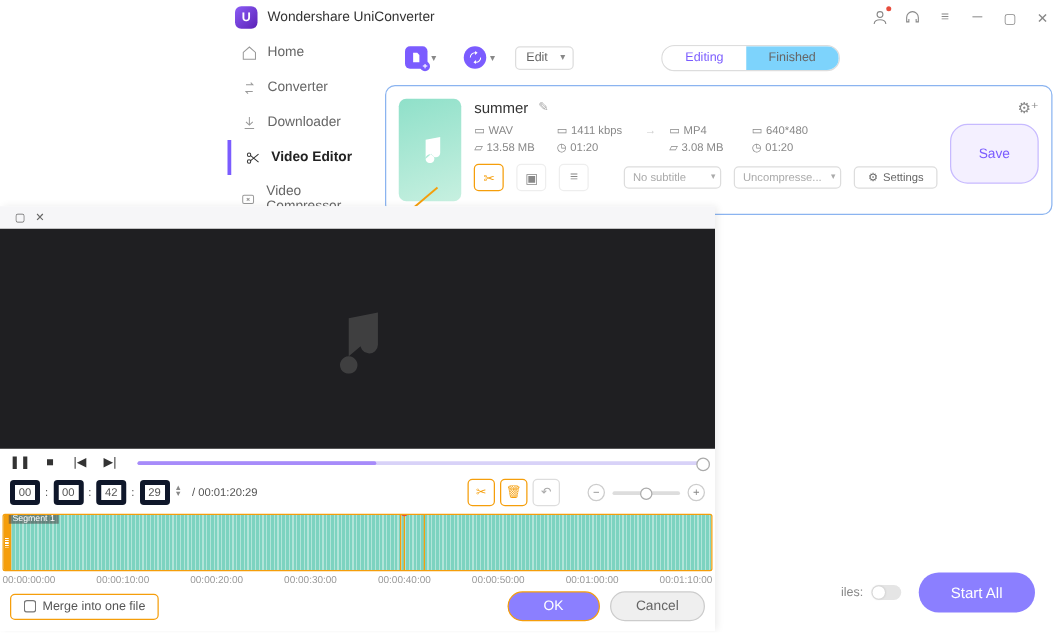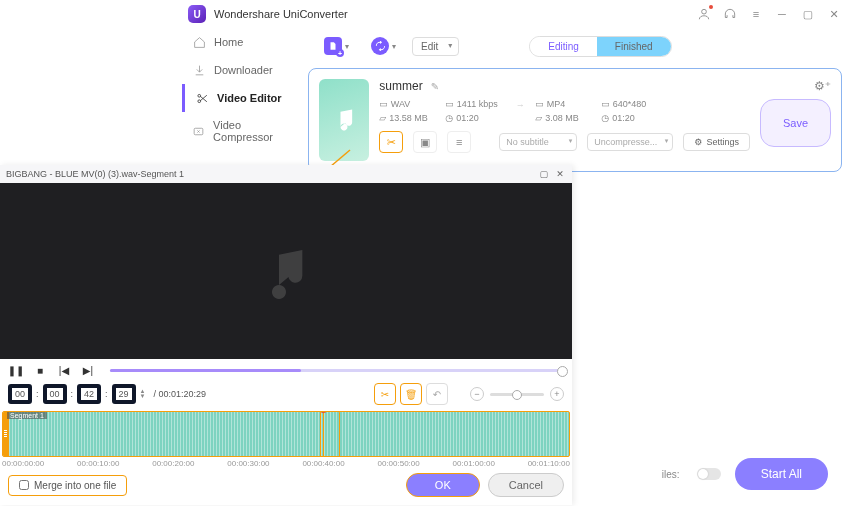--- a/index.html
+++ b/index.html
@@ -48,21 +48,21 @@
 
 .editiconrow { display:flex; gap:10px; margin-top:4px; align-items:center;}
 .editicon { width:24px; height:22px; border:1px solid #eee; border-radius:4px; display:flex;align-items:center;justify-content:center; cursor:pointer; font-size:11px; color:#888;}
 .editicon.active { border:1.5px solid #f59e0b; color:#f59e0b;}
 .subdrop { border:1px solid #ddd; border-radius:4px; padding:3px 18px 3px 6px; font-size:9px; color:#aaa; position:relative; background:#fff; width:80px;}
 .subdrop::after { content:'▾'; position:absolute; right:4px; top:3px; font-size:7px; color:#aaa;}
 .settingsbtn { border:1px solid #ddd; border-radius:4px; padding:3px 10px; font-size:9px; color:#666; display:flex;align-items:center;gap:4px; margin-left:auto; cursor:pointer;}
 
 
 .bottomright { position:absolute; bottom:16px; right:14px; display:flex; align-items:center; gap:14px;}
-.toggle { display:flex; align-items:center; gap:17px; font-size:10px; color:#888;}
+.toggle { display:flex; align-items:center; gap:6px; font-size:10px; color:#888;}
 .toggle-sw { width:24px; height:12px; background:#e5e5e5; border-radius:6px; position:relative;}
 .toggle-sw::after { content:''; position:absolute; width:10px; height:10px; background:#fff; border-radius:50%; top:1px; left:1px; box-shadow:0 0 2px rgba(0,0,0,.2);}
 .startall { background:#8b7fff; color:#fff; border-radius:18px; padding:9px 26px; font-size:12px; cursor:pointer; border:none;}
 
 
 .editor { position:absolute; left:0; top:165px; width:572px; height:340px; background:#fff; box-shadow: 2px 0 6px rgba(0,0,0,0.08); }
 .editor-titlebar { height:18px; background:#f6f6f8; display:flex; align-items:center; padding:0 6px; font-size:9px; color:#555; }
 .editor-titlebar .etitle { flex:1; }
 .editor-titlebar .wb { width:12px; height:12px; display:flex;align-items:center;justify-content:center; cursor:pointer; color:#666; font-size:9px; margin-left:4px;}
 
@@ -140,20 +140,28 @@
     <span class="si-icon">
         <svg width="13" height="13" viewBox="0 0 24 24">
           <path d="M3 11l9-8 9 8v10H3z" fill="none" stroke="#999" stroke-width="1.5"></path>
         </svg>
       </span>
     <span>Home</span>
   </div>
   <div class="sidebar-item">
     <span class="si-icon">
         <svg width="13" height="13" viewBox="0 0 24 24">
+          <path d="M7 7h10l-3-3M17 17H7l3 3" fill="none" stroke="#999" stroke-width="1.5"></path>
+        </svg>
+      </span>
+    <span>Converter</span>
+  </div>
+  <div class="sidebar-item">
+    <span class="si-icon">
+        <svg width="13" height="13" viewBox="0 0 24 24">
           <path d="M12 3v12m-5-5l5 5 5-5M5 20h14" fill="none" stroke="#999" stroke-width="1.5"></path>
         </svg>
       </span>
     <span>Downloader</span>
   </div>
   <div class="sidebar-item active">
     <span class="si-icon">
         <svg width="13" height="13" viewBox="0 0 24 24">
           <circle cx="6" cy="7" r="2.5" fill="none" stroke="#333" stroke-width="1.5"></circle>
           <circle cx="6" cy="17" r="2.5" fill="none" stroke="#333" stroke-width="1.5"></circle>
@@ -280,21 +288,20 @@
 
 <div class="arrow-annot">
   <svg width="40" height="28">
       <line x1="32" y1="2" x2="6" y2="24" stroke-width="1.5"></line>
       <polygon points="2,28 6,18 14,24"></polygon>
     </svg>
 </div>
 
 <div class="editor">
   <div class="editor-titlebar">
-    <span class="etitle">BIGBANG - BLUE MV(0) (3).wav-Segment 1</span>
     <span class="wb">▢</span>
     <span class="wb">✕</span>
   </div>
 
   <div class="preview">
     <svg width="56" height="56" viewBox="0 0 24 24">
         <path d="M9 18a3 3 0 11-.01 0M9 18V5l10-2v11a3 3 0 11-2-2.8"></path>
       </svg>
   </div>
 

